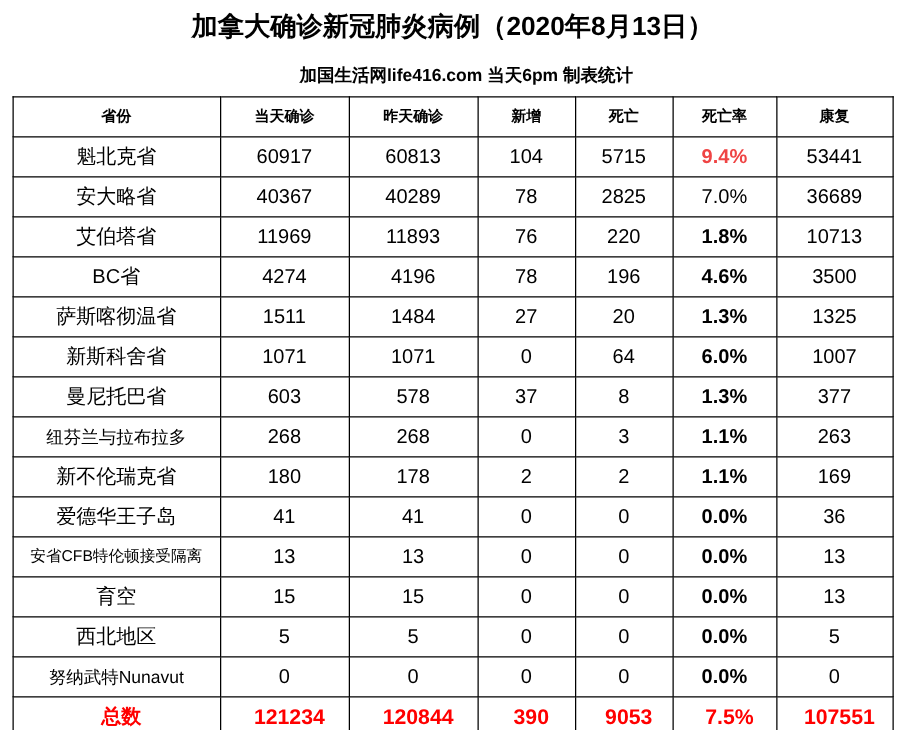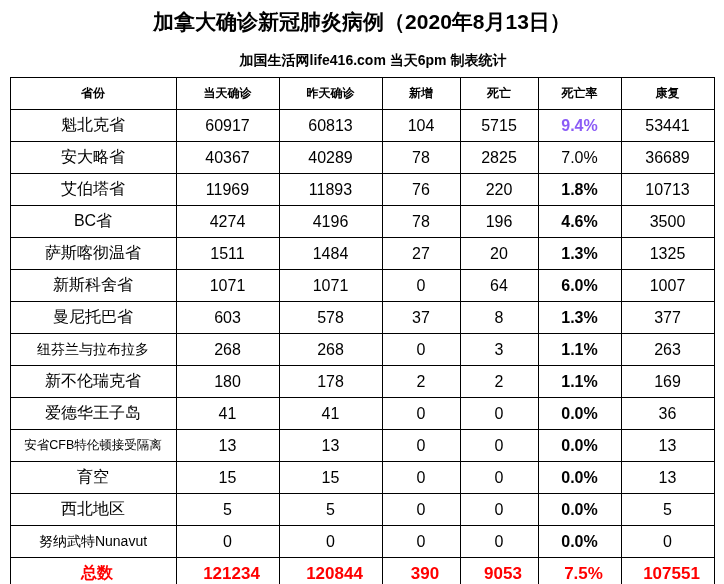--- a/index.html
+++ b/index.html
@@ -66,21 +66,21 @@
   td.province.small {
     font-size: 12.5px;
   }
   td.province.mid {
     font-size: 14px;
   }
   .bold {
     font-weight: bold;
   }
   .red {
-    color: #8b5cf6;
+    color: #ef4444;
     font-weight: bold;
   }
   tr.total td {
     font-weight: bold;
     color: #ff0000;
     font-size: 17px;
     padding-left: 12px;
   }
   tr.total td.province {
     text-align: center;

